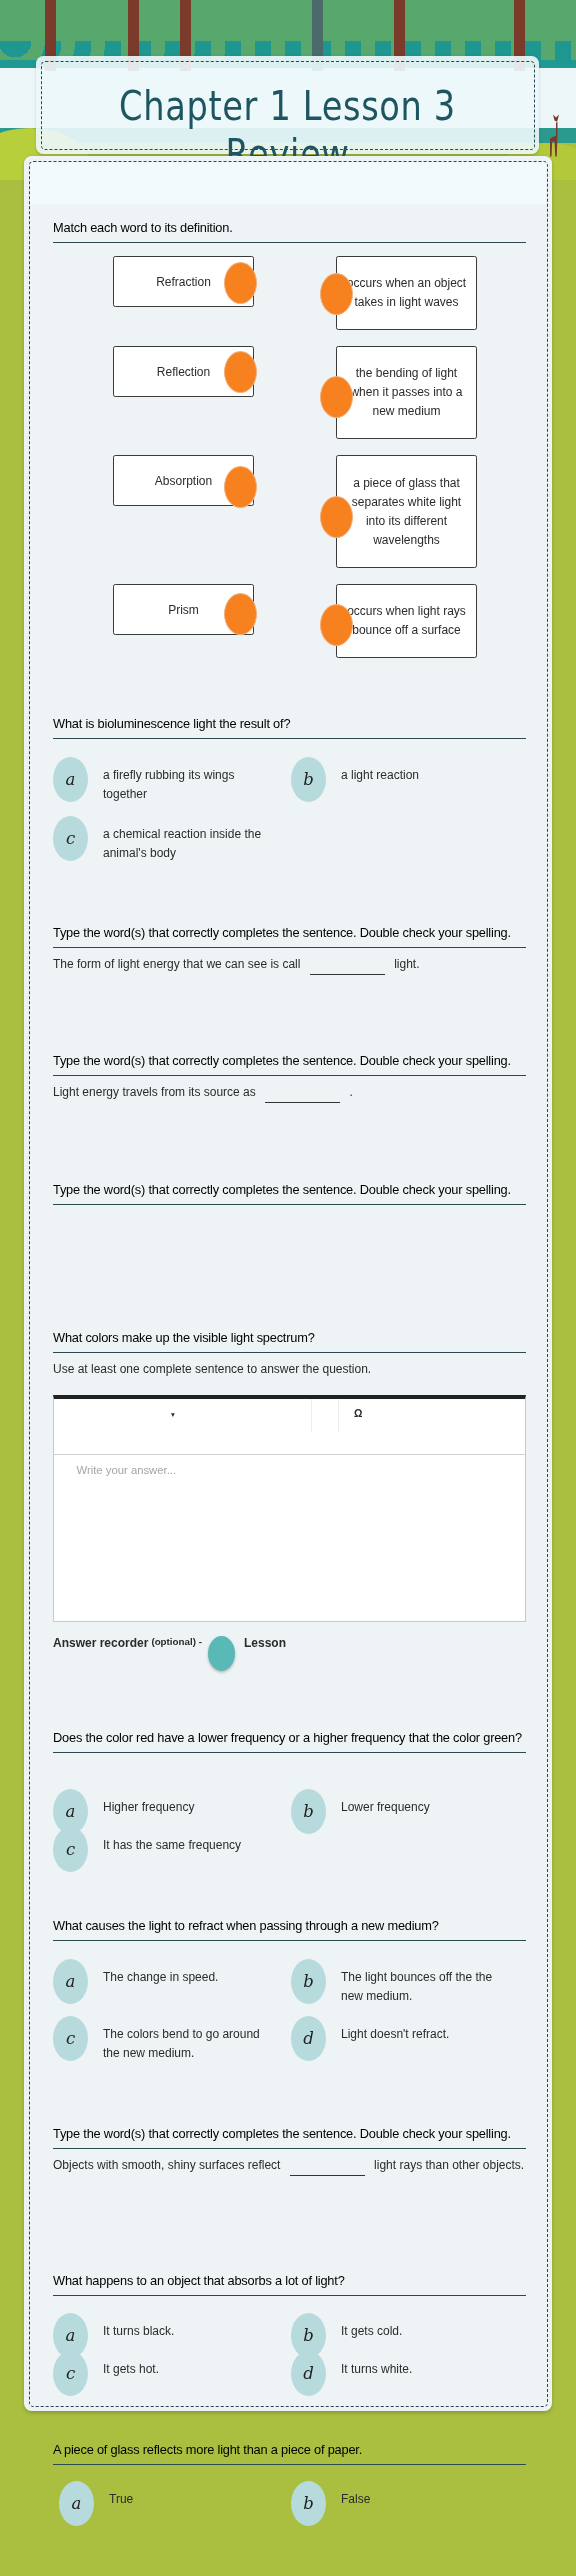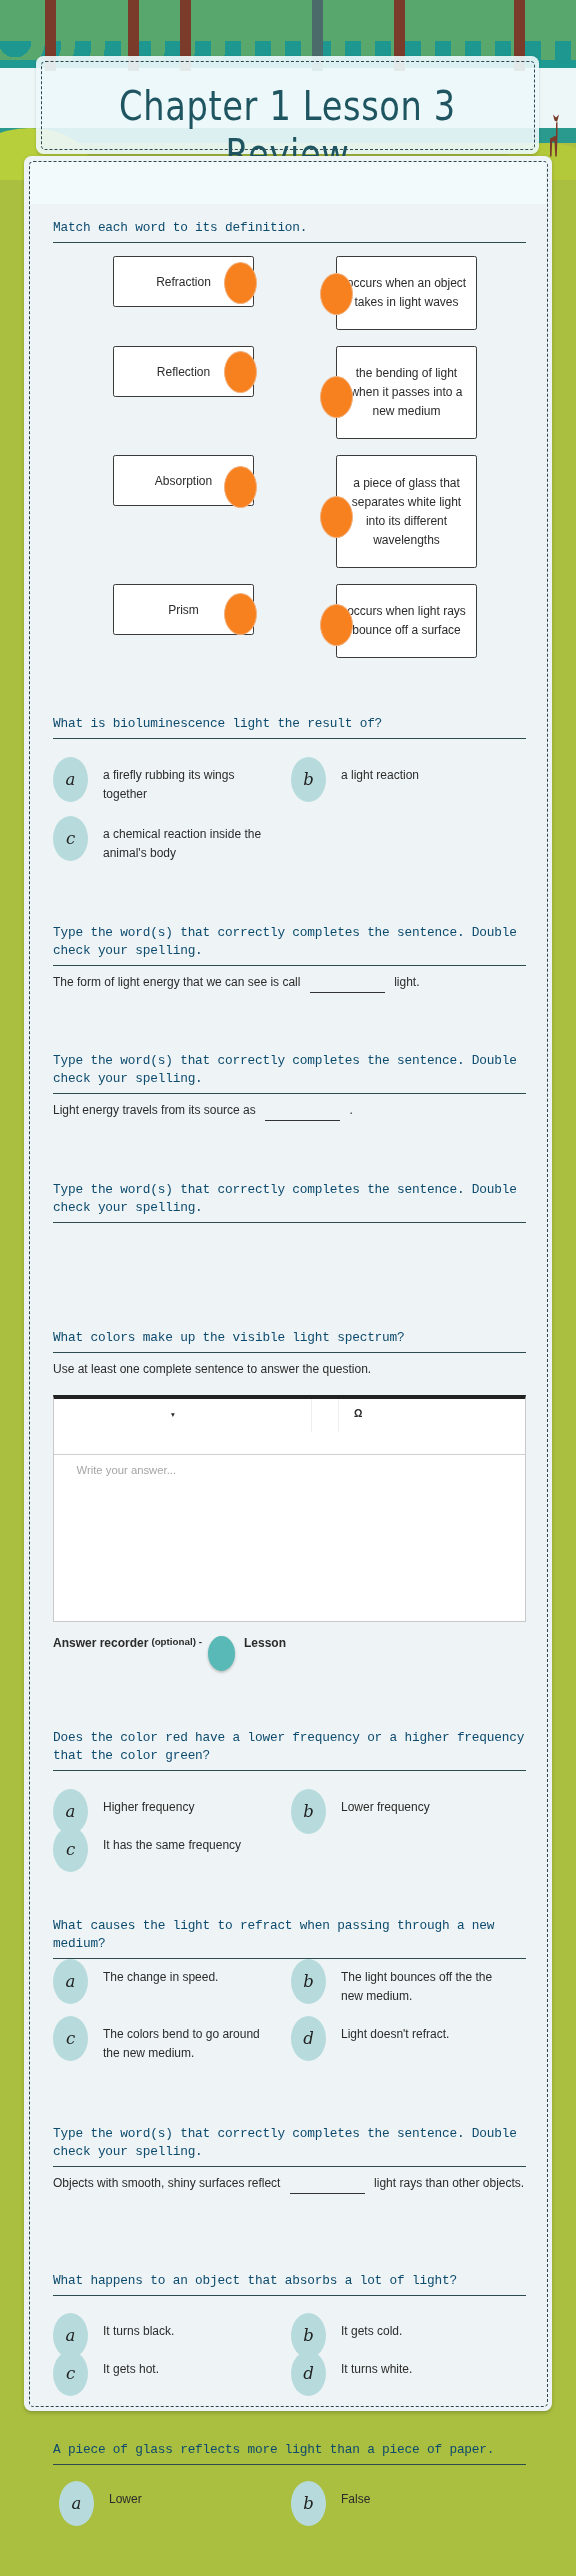--- a/index.html
+++ b/index.html
@@ -75,24 +75,24 @@
   }
   .main-card .topstrip {
     position: absolute; left: 6px; right: 6px; top: 6px; height: 42px;
     background: #f3fafc;
   }
 
   .q {
     position: absolute; left: 53px; width: 473px;
   }
   .q-title {
-    font-family: Liberation Mono, monospace;
+    font-family: Liberation Sans, sans-serif;
     font-size: 12.8px;
     line-height: 18px;
-    color: #0c4a6e;
+    color: #000000;
     padding-bottom: 4.5px;
     border-bottom: 0.8px solid #2d4a4e;
     transform-origin: left top;
     letter-spacing: -0.2px;
   }
   .body-text {
     font-size: 12px; line-height: 19.5px; color: #2b2b2b;
   }
 
   
@@ -346,19 +346,19 @@
 <div class="opt" style="left:291px;top:2351px">
   <div class="badge">d</div>
   <div class="txt">It turns white.</div>
 </div>
 
 <div class="q" style="top:2441px">
   <div class="q-title">A piece of glass reflects more light than a piece of paper.</div>
 </div>
 <div class="opt" style="left:59px;top:2481px">
   <div class="badge">a</div>
-  <div class="txt">Lower</div>
+  <div class="txt">True</div>
 </div>
 <div class="opt" style="left:291px;top:2481px">
   <div class="badge">b</div>
   <div class="txt">False</div>
 </div>
 
 
 </body></html>

